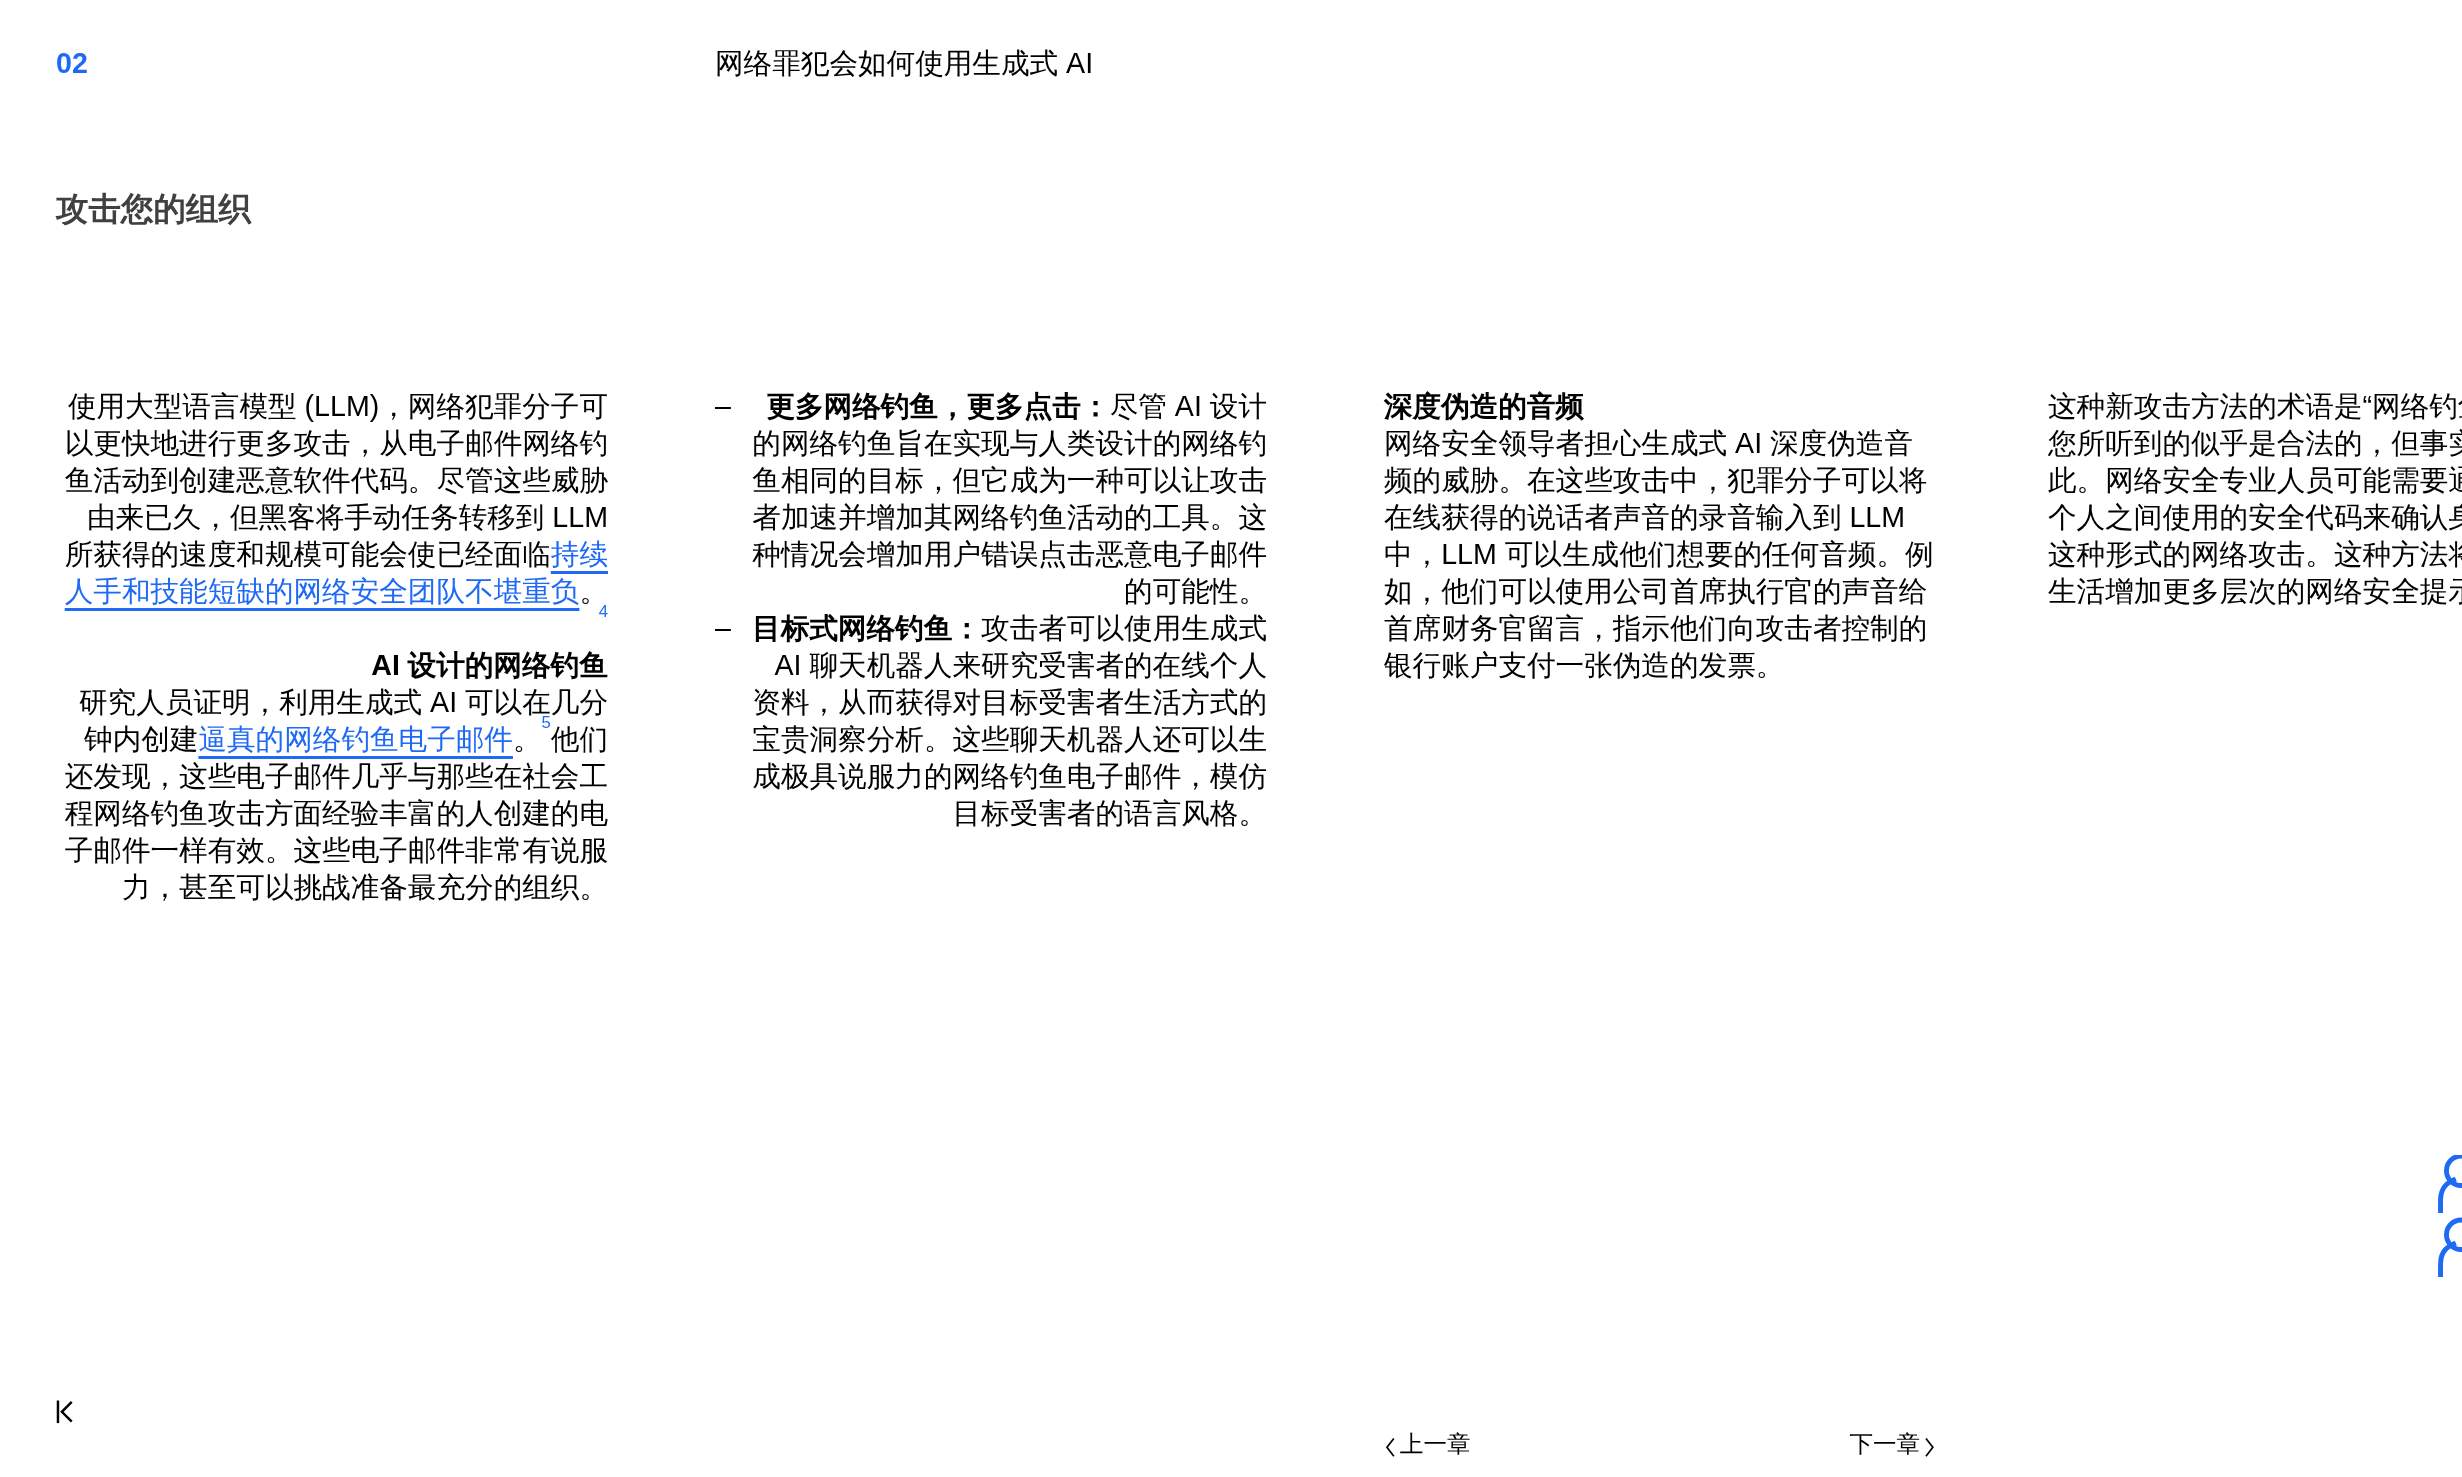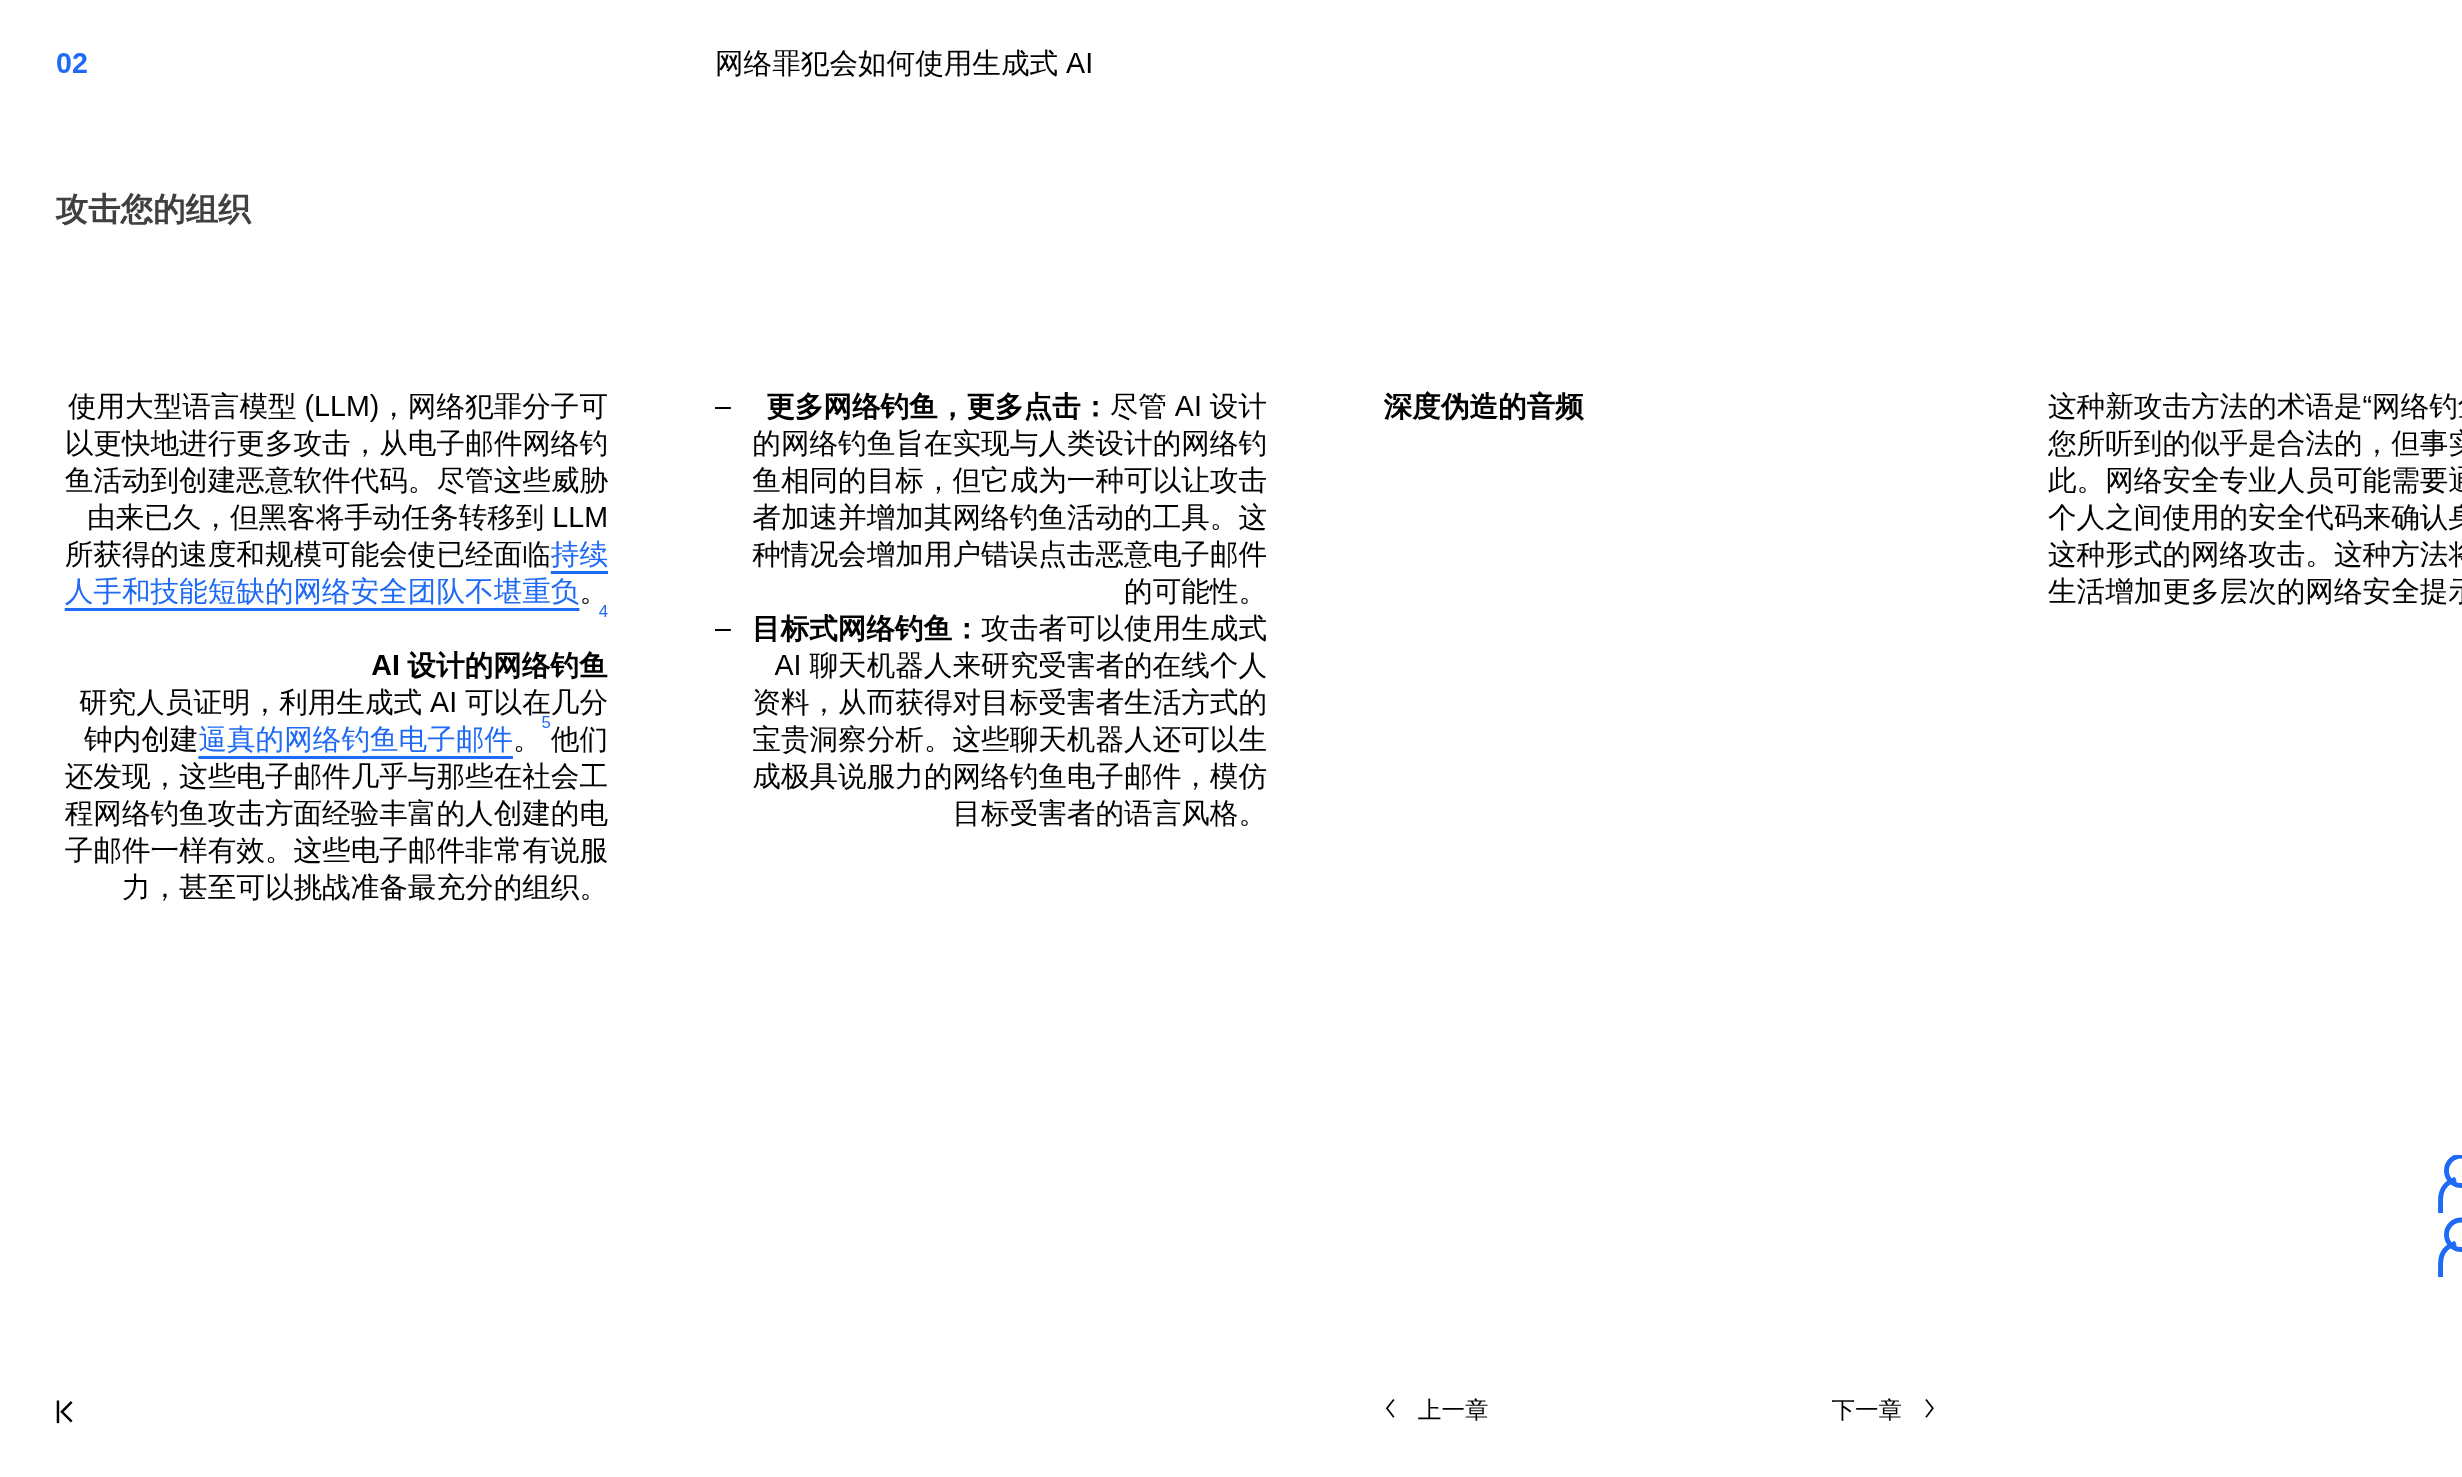--- a/index.html
+++ b/index.html
@@ -56,21 +56,21 @@
   .bullet .dash { width:34px; flex:none; }
   .bullet .btext { flex:1;text-align:right; }
 
   
   .footer-item { position:absolute; top:1397px; font-size:23.6px; line-height:27.6px; color:#000; }
   .back-btn { left:56px; top:1399px; cursor:pointer; }
   .nav-box {
     left:1384px; width:552px;
     display:flex; justify-content:space-between; align-items:center;
   }
-  .nav-link { display:flex; align-items:flex-start; gap:21px; cursor:pointer; }
+  .nav-link { display:flex; align-items:flex-end; gap:3px; cursor:pointer;margin-top:34px; }
   .page-num { left:2048px; width:552px; text-align:right; }
 
   .people-icon { position:absolute; left:2438px; top:1155px; }
 
   svg { display:block; }
 </style>
 </head>
 <body>
 
 <div class="chapter-num">02</div>
@@ -92,20 +92,21 @@
     <span class="btext"><b>更多网络钓鱼，更多点击：</b><span>尽管 AI 设计的网络钓鱼旨在实现与人类设计的网络钓鱼相同的目标，但它成为一种可以让攻击者加速并增加其网络钓鱼活动的工具。这种情况会增加用户错误点击恶意电子邮件的可能性。</span></span>
   </div>
   <div class="bullet">
     <span class="dash">–</span>
     <span class="btext"><b>目标式网络钓鱼：</b><span>攻击者可以使用生成式 AI 聊天机器人来研究受害者的在线个人资料，从而获得对目标受害者生活方式的宝贵洞察分析。这些聊天机器人还可以生成极具说服力的网络钓鱼电子邮件，模仿目标受害者的语言风格。</span></span>
   </div>
 </div>
 
 <div class="col" id="col3">
   <b>深度伪造的音频</b><br>
+  <span>网络安全领导者担心生成式 AI 深度伪造音频的威胁。在这些攻击中，犯罪分子可以将在线获得的说话者声音的录音输入到 LLM 中，LLM 可以生成他们想要的任何音频。例如，他们可以使用公司首席执行官的声音给首席财务官留言，指示他们向攻击者控制的银行账户支付一张伪造的发票。</span>
 </div>
 
 <div class="col" id="col4">
   <span>这种新攻击方法的术语是“网络钓鱼 3.0”，您所听到的似乎是合法的，但事实并非如此。网络安全专业人员可能需要通过一系列个人之间使用的安全代码来确认身份，打击这种形式的网络攻击。这种方法将为员工的生活增加更多层次的网络安全提示。</span>
 </div>
 
 <div class="people-icon">
   <svg width="133" height="123" viewBox="0 0 270 250" fill="none" stroke="#1f6af5" stroke-width="10">
     <g id="row1">
       <g>

